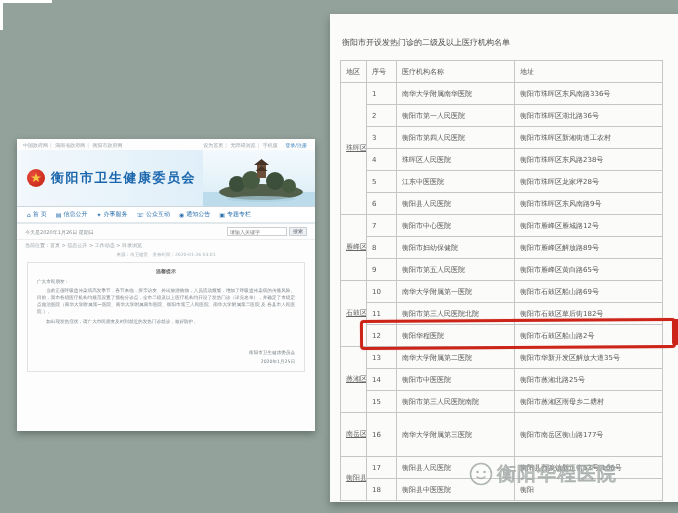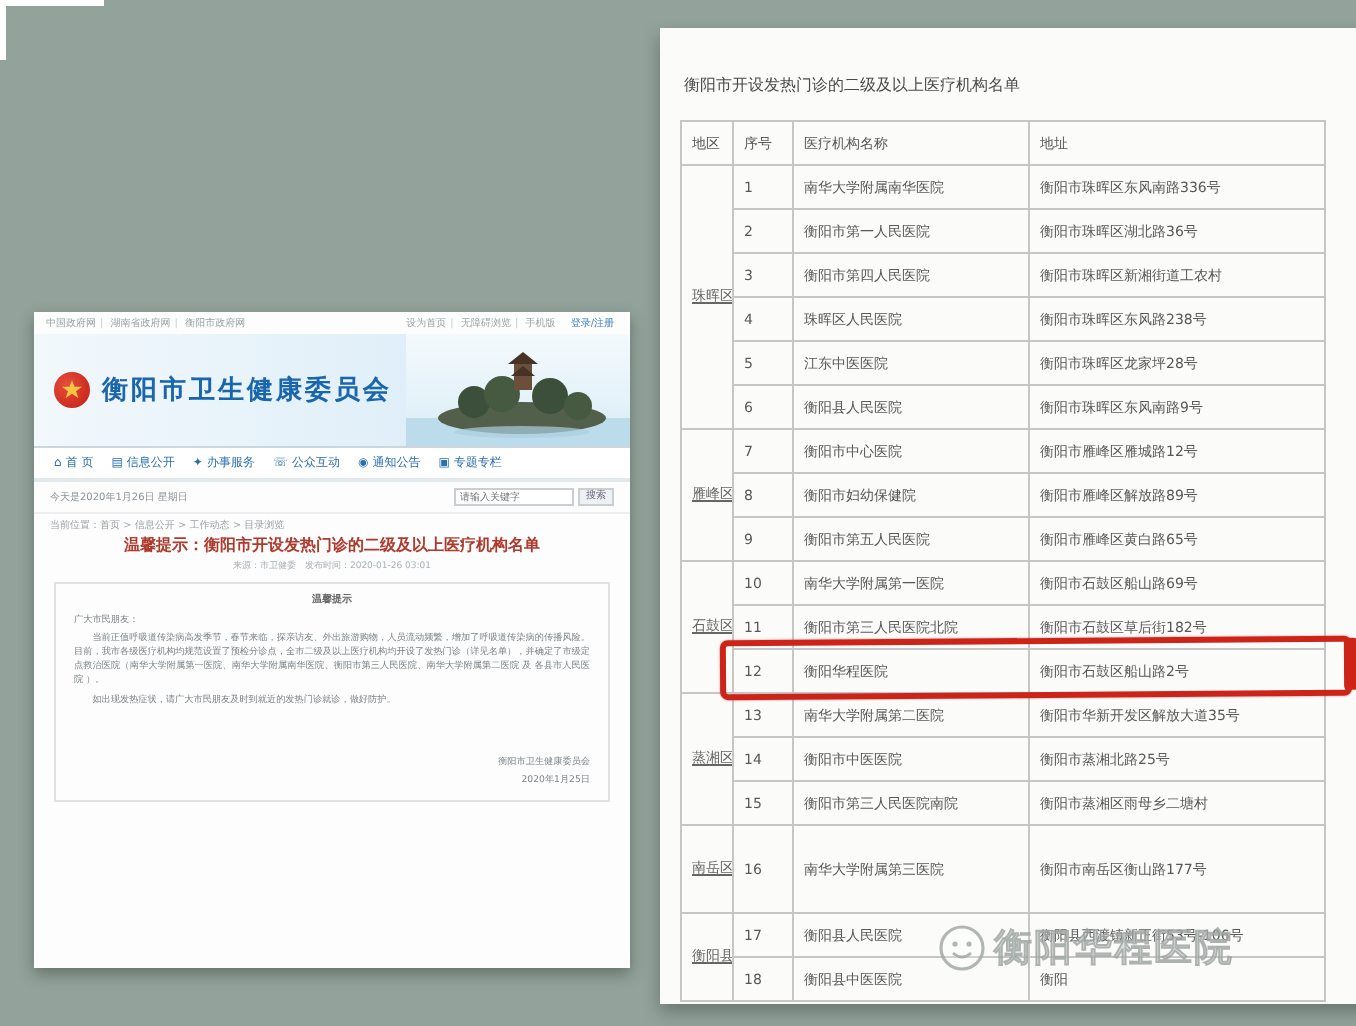--- a/index.html
+++ b/index.html
@@ -4,21 +4,21 @@
 <style>
   html,body{margin:0;padding:0;background:#93a29b;}
   *{box-sizing:border-box;}
   .stage{position:relative;width:678px;height:513px;background:#93a29b;overflow:hidden;
          font-family:"DejaVu Sans",sans-serif;}
   .edge{position:absolute;background:#fff;}
   .edge.top{left:0;top:0;width:52px;height:3px;}
   .edge.left{left:0;top:0;width:3px;height:30px;}
 
   
-  .doc-card{position:absolute;left:17px;top:156px;width:298px;height:328px;background:#fdfdfd;
+  .doc-card{position:absolute;left:17px;top:139px;width:298px;height:292px;background:#fdfdfd;
             box-shadow:0 3px 7px rgba(45,55,50,.45);filter:blur(.3px);}
   .topbar{display:flex;justify-content:space-between;align-items:center;
           padding:2px 6px;font-size:5px;color:#9aa3a8;height:11px;}
   .topbar .grp span{margin-right:2px;}
   .topbar .sep{color:#c6ccd0;}
   .login{color:#3a7fc1;margin-left:4px;}
   .masthead{position:relative;height:56px;display:flex;align-items:center;
             background:linear-gradient(90deg,#f2f8fc 0%,#e2f0f9 55%,#cfe6f4 100%);overflow:hidden;}
   .emblem{width:18px;height:18px;border-radius:50%;background:radial-gradient(circle at 35% 35%,#e84c3d,#c01f10);
           margin:0 6px 0 10px;display:flex;align-items:center;justify-content:center;flex:0 0 auto;}
@@ -154,21 +154,20 @@
     <div class="toolbar">
       <span class="date-text">今天是2020年1月26日 星期日</span>
       <span class="searchbox">
         <input placeholder="请输入关键字" style="">
         <button>搜索</button>
       </span>
     </div>
 
     <div class="breadcrumb">当前位置：首页 &gt; 信息公开 &gt; 工作动态 &gt; 目录浏览</div>
 
-    <div class="article-title">温馨提示：衡阳市开设发热门诊的二级及以上医疗机构名单</div>
     <div class="article-meta">来源：市卫健委　发布时间：2020-01-26 03:01</div>
 
     <div class="notice-box">
       <div class="notice-heading">温馨提示</div>
       <p>广大市民朋友：</p>
       <p class="indent">当前正值呼吸道传染病高发季节，春节来临，探亲访友、外出旅游购物，人员流动频繁，增加了呼吸道传染病的传播风险。目前，我市各级医疗机构均规范设置了预检分诊点，全市二级及以上医疗机构均开设了发热门诊（详见名单），并确定了市级定点救治医院（南华大学附属第一医院、南华大学附属南华医院、衡阳市第三人民医院、南华大学附属第二医院 及 各县市人民医院 ）。</p>
       <p class="indent">如出现发热症状，请广大市民朋友及时到就近的发热门诊就诊，做好防护。</p>
       <div class="sign-block">
         <div>衡阳市卫生健康委员会</div>
         <div>2020年1月25日</div>

